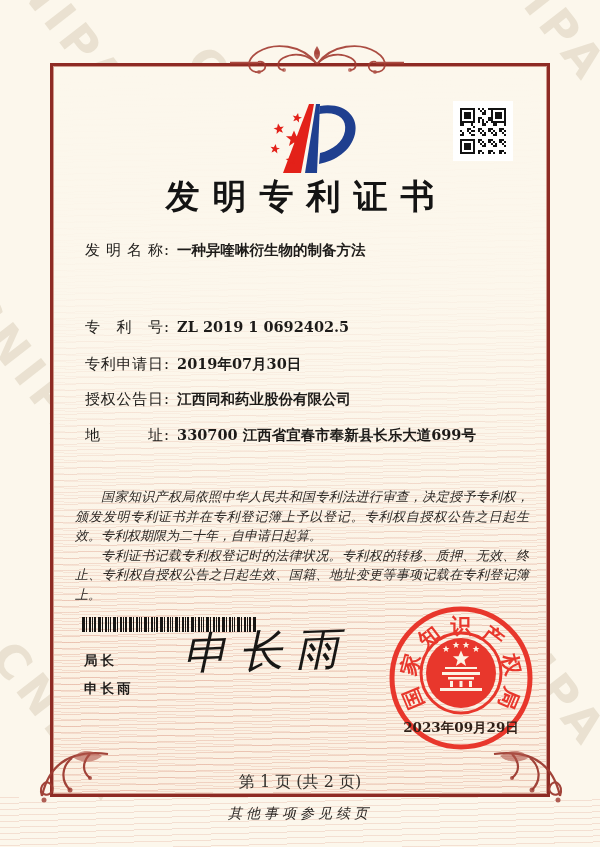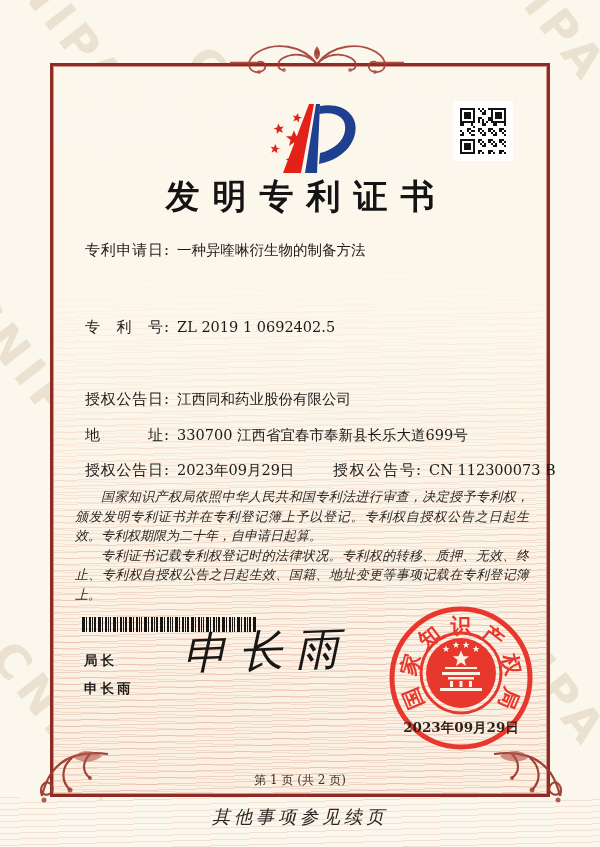--- a/index.html
+++ b/index.html
@@ -33,40 +33,40 @@
   .qr{position:absolute;left:7px;top:7px;width:46px;height:46px;}
   .title{position:absolute;left:0;right:0;top:108px;text-align:center;font-size:34px;
          font-weight:bold;letter-spacing:13px;text-indent:13px;color:#141414;}
 
   
   .row{position:absolute;left:32px;right:20px;height:20px;font-size:15px;color:#23211e;white-space:nowrap;}
   .flabel{display:inline-block;width:78px;text-align:justify;text-align-last:justify;
           vertical-align:top;color:#23211e;}
   .flabel.w2{width:82px;}
   .colon{display:inline-block;margin:0 8px 0 1px;}
-  .fvalue{font-weight:400;font-size:14.5px;color:#1d1b19;margin-top:28px;}
+  .fvalue{font-weight:700;font-size:14.5px;color:#1d1b19;margin-top:28px;}
   .grant2{position:absolute;left:248px;top:0;}
 
   
   .paras{position:absolute;left:22px;top:421px;width:454px;font-size:13px;line-height:19.5px;
          font-style:italic;color:#2b2724;text-align:justify;}
   .paras p{margin:0;text-indent:2em;}
 
   
   .barcode{position:absolute;left:29px;top:551px;width:194px;height:15px;display:flex;align-items:stretch;}
   .barcode i{display:block;background:#171513;}
   .off-title{position:absolute;left:31px;top:586px;font-family:"Liberation Sans",sans-serif;
              font-weight:bold;font-size:13.5px;letter-spacing:3px;color:#1d1b19;}
   .off-name{position:absolute;left:31px;top:614px;font-family:"Liberation Sans",sans-serif;
              font-weight:bold;font-size:13.5px;letter-spacing:3px;color:#1d1b19;}
   .signature{position:absolute;left:130px;top:556px;font-size:44px;font-style:italic;
              letter-spacing:12px;color:#181715;transform:rotate(-2deg);white-space:nowrap;}
   .seal{position:absolute;left:333px;top:537px;width:150px;height:150px;}
-  .page-info{position:absolute;left:0;right:0;top:706px;text-align:center;font-size:12px;color:#33302c;}
-  .below-note{position:absolute;left:0;right:0;top:805px;z-index:2;text-align:center;font-size:18px;
+  .page-info{position:absolute;left:0;right:0;top:706px;text-align:center;font-size:16px;color:#33302c;}
+  .below-note{position:absolute;left:0;right:0;top:805px;z-index:2;text-align:center;font-size:14px;
               font-style:italic;letter-spacing:4px;color:#2b2724;}
 
   
   .orn{position:absolute;z-index:3;pointer-events:none;}
   .orn.top{left:228px;top:40px;}
   .orn.bl{left:32px;top:748px;}
   .orn.br{left:490px;top:748px;transform:scaleX(-1);}
 </style>
 </head>
 <body>
@@ -302,36 +302,33 @@
             <rect x="13" y="20" width="1" height="1" fill="#121212"></rect>
             <rect x="15" y="20" width="1" height="1" fill="#121212"></rect>
             <rect x="18" y="20" width="1" height="1" fill="#121212"></rect>
             <rect x="20" y="20" width="1" height="1" fill="#121212"></rect>
           </svg></div>
     </div>
 
     <div class="title">发明专利证书</div>
 
     <div class="row" style="top:175px">
-      <span class="flabel">专利申请日</span><span class="colon">:</span><span class="fvalue">一种异喹啉衍生物的制备方法</span>
+      <span class="flabel">发明名称</span><span class="colon">:</span><span class="fvalue">一种异喹啉衍生物的制备方法</span>
     </div>
     <div class="row" style="top:252px">
       <span class="flabel">专利号</span><span class="colon">:</span><span class="fvalue">ZL 2019 1 0692402.5</span>
     </div>
+    <div class="row" style="top:289px">
+      <span class="flabel">专利申请日</span><span class="colon">:</span><span class="fvalue">2019年07月30日</span>
+    </div>
     <div class="row" style="top:324px">
       <span class="flabel">授权公告日</span><span class="colon">:</span><span class="fvalue">江西同和药业股份有限公司</span>
     </div>
     <div class="row" style="top:360px">
       <span class="flabel">地址</span><span class="colon">:</span><span class="fvalue">330700 江西省宜春市奉新县长乐大道699号</span>
-    </div>
-    <div class="row" style="top:395px">
-      <span class="flabel">授权公告日</span><span class="colon">:</span><span class="fvalue">2023年09月29日</span>
-      <span class="grant2">
-        <span class="flabel w2">授权公告号</span><span class="colon">:</span><span class="fvalue">CN 112300073 B</span>
-      </span>
     </div>
 
     <div class="paras">
       <p>国家知识产权局依照中华人民共和国专利法进行审查，决定授予专利权，颁发发明专利证书并在专利登记簿上予以登记。专利权自授权公告之日起生效。专利权期限为二十年，自申请日起算。</p>
       <p>专利证书记载专利权登记时的法律状况。专利权的转移、质押、无效、终止、专利权自授权公告之日起生效、国籍、地址变更等事项记载在专利登记簿上。</p>
     </div>
 
     <div class="barcode" id="barcode">
         <i style="width: 3px; margin-right: 1px;"></i>
         <i style="width: 1px; margin-right: 2px;"></i>

